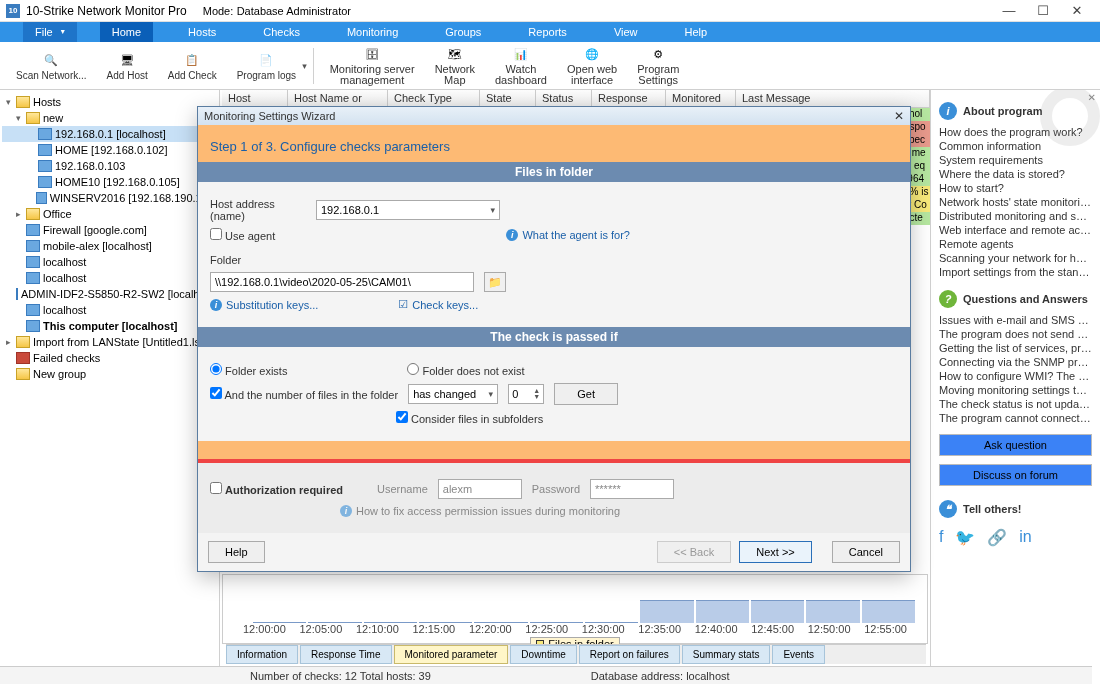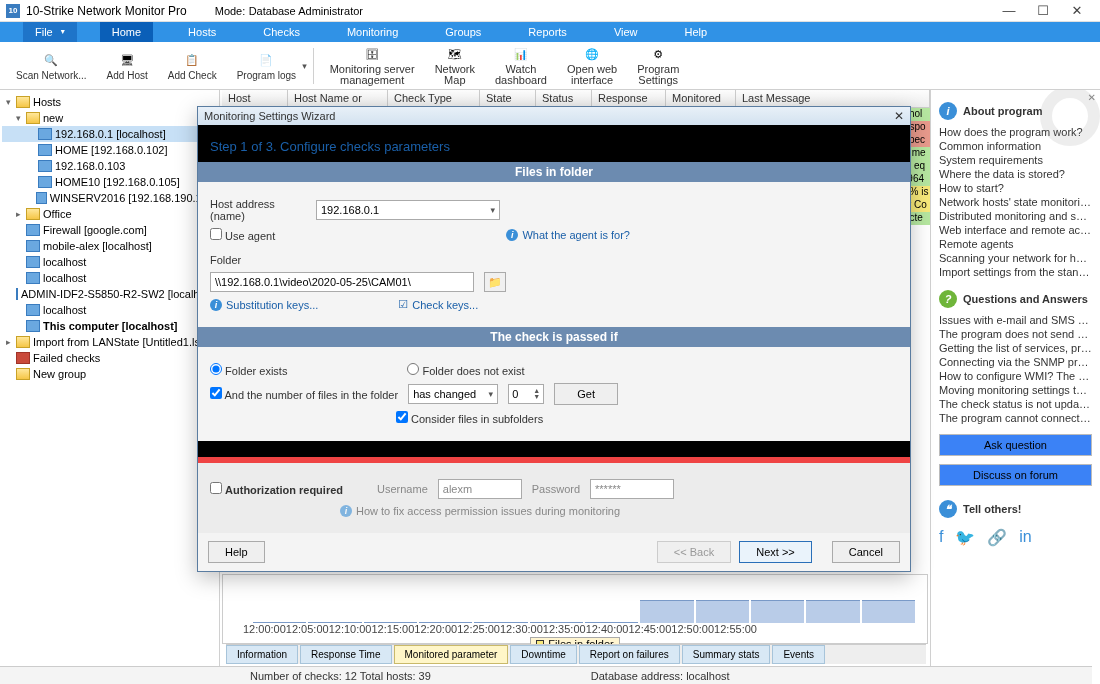--- a/index.html
+++ b/index.html
@@ -1,20 +1,20 @@
 <!DOCTYPE html>
 <html><head>
 <meta charset="utf-8">
 <style>
 * { box-sizing: border-box; margin: 0; padding: 0; font-family: "Segoe UI", Tahoma, sans-serif; font-size: 11px; }
 body { background: #fff; width: 1100px; height: 684px; overflow: hidden; position: relative; }
 .titlebar { height: 22px; background: #fff; display: flex; align-items: center; padding: 0 6px; border-bottom: 1px solid #e0e0e0; }
 .titlebar .app-icon { width: 14px; height: 14px; background: #3a7cbf; margin-right: 6px; display:flex;align-items:center;justify-content:center;color:#fff;font-size:8px;font-weight:bold;}
 .titlebar .title { flex: 0 0 auto; font-size: 12px; }
-.titlebar .mode { margin-left: 28px; font-size: 12px; }
+.titlebar .mode { margin-left: 16px; font-size: 12px; }
 .win-controls { margin-left: auto; display: flex; }
 .win-controls div { width: 34px; height: 20px; display: flex; align-items: center; justify-content: center; color: #444; font-size: 13px; }
 .menubar { height: 20px; background: #3092e6; display: flex; align-items: center; }
 .menubar .mitem { padding: 0 12px; color: #fff; height: 20px; line-height: 20px; font-size: 11px; margin-left: 23px; }
 .menubar .mitem.file { background: #1e74c9; display:flex; align-items:center; gap:8px;}
 .menubar .mitem.home { background: #0a5fb8; }
 .dropdown-arrow { font-size:8px; }
 .toolbar { height: 48px; background: #fff; border-bottom: 1px solid #d0d0d0; display: flex; align-items: center; padding: 0 6px; }
 .tbtn { display: flex; flex-direction: column; align-items: center; justify-content: center; padding: 2px 10px; height: 44px; cursor: pointer; }
 .tbtn .ticon { width: 20px; height: 20px; margin-bottom: 1px; display:flex;align-items:center;justify-content:center;}
@@ -46,28 +46,28 @@
 .help-link { font-size: 11px; color: #333; margin: 2px 0; display:block; overflow:hidden; white-space:nowrap; text-overflow:ellipsis; cursor:pointer;}
 .panel-btn { width: 100%; height: 22px; margin-top: 8px; background: #3b82f6; border: 1px solid #bbb; font-size:11px; cursor:pointer;}
 .social-row { display:flex; gap:12px; margin-top:10px;}
 .social-row span{ color:#3a8fd8; font-size:16px; }
 
 .chart-area { position:absolute; bottom: 40px; left: 222px; right: 172px; height: 70px; border:1px solid #ccc;}
 .chart-canvas { position:relative; width:100%; height:48px; background:#fff; }
 .chart-bar { position:absolute; bottom:0; background:#b9cce8; border-top:1px solid #7a9ac8;}
 .chart-legend { text-align:center; font-size:10px; border:1px solid #aaa; background:#fff5d0; width:90px; margin:2px auto; display:flex;align-items:center;justify-content:center;gap:4px;}
 .chart-legend .sw{width:8px;height:8px;background:#f7e97a;border:1px solid #333;}
-.xaxis { display:flex; padding:0 20px; font-size:9px; color:#444;}
+.xaxis { display:flex; justify-content:space-between; padding:0 20px; font-size:9px; color:#444;}
 .tabs-row { position:absolute; bottom:20px; left:226px; right:174px; display:flex; background:#eee; border-top:1px solid #ccc;}
 .tab { padding:3px 10px; font-size:10px; background:#d8e8f5; border:1px solid #a7c4da; margin-right:2px;}
 .tab.active { background:#fff6c8; border-color:#c9b96a;}
 .statusbar { position:absolute; bottom:0; left:0; right:8px; height:18px; background:#f4f4f4; border-top:1px solid #ccc; display:flex; align-items:center; padding:0 10px; font-size:11px; color:#333;}
 .statusbar .sitem{ margin-right:40px;}
 
-.modal { position:absolute; left:197px; top:106px; width:714px; height:466px; background:#000000; border:1px solid #5a7ca0; box-shadow:0 6px 20px rgba(0,0,0,.25); display:flex; flex-direction:column;}
+.modal { position:absolute; left:197px; top:106px; width:714px; height:466px; background:#fdba74; border:1px solid #5a7ca0; box-shadow:0 6px 20px rgba(0,0,0,.25); display:flex; flex-direction:column;}
 .modal-title { height:18px; background: linear-gradient(#e8f0f8,#d3e2f0); display:flex; align-items:center; padding:0 6px; font-size:11px; color:#333;}
 .modal-title .mclose { margin-left:auto; font-size:12px; cursor:pointer;}
 .modal-step { padding:14px 12px 8px; color:#1a5fa8; font-size:13px; }
 .section-bar { height:20px; background:#6c8bb0; color:#fff; text-align:center; line-height:20px; font-weight:bold; font-size:12px;}
 .form-area { padding:10px 12px; background:#f4f4f4;}
 .form-row { display:flex; align-items:center; margin:6px 0; gap:10px;}
 .form-row label { font-size:11px; color:#333; }
 .combo { height:20px; border:1px solid #aaa; background:#fff; padding:0 4px; font-size:11px; display:flex;align-items:center; justify-content:space-between;}
 .combo .carrow{font-size:9px;color:#555;}
 .text-input { height:20px; border:1px solid #aaa; background:#fff; padding:0 4px; font-size:11px; width:264px;}
@@ -429,21 +429,21 @@
           <span>0</span>
           <span class="arrows">▲<br>▼</span>
         </div>
       <button class="mbtn" style="width:64px">Get</button>
     </div>
     <div class="form-row" style="margin-left:186px">
         <label><input type="checkbox" class="chk" checked="" style=""> <span>Consider files in subfolders</span></label>
       </div>
   </div>
   <div style="flex:1"></div>
-  <div class="form-area" style="border-top:6px solid #ef4444;background:#ececec">
+  <div class="form-area" style="border-top:4px solid #ef4444;background:#ececec">
     <div class="form-row">
       <label><input type="checkbox" class="chk" style=""> <b>Authorization required</b></label>
       <span style="width:14px"></span>
       <label style="color:#888">Username</label>
       <input class="text-input" style="width: 84px; color: rgb(136, 136, 136);" value="alexm">
       <label style="color:#888">Password</label>
       <input class="text-input" style="width: 84px; color: rgb(136, 136, 136);" value="******">
     </div>
     <div class="form-row" style="margin-left:130px">
         <span class="small-link" style="color:#888">

